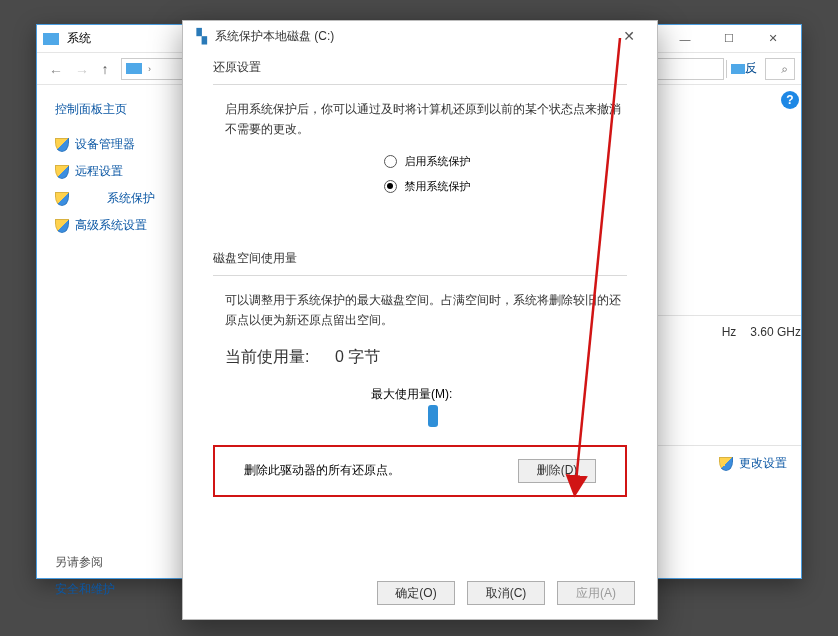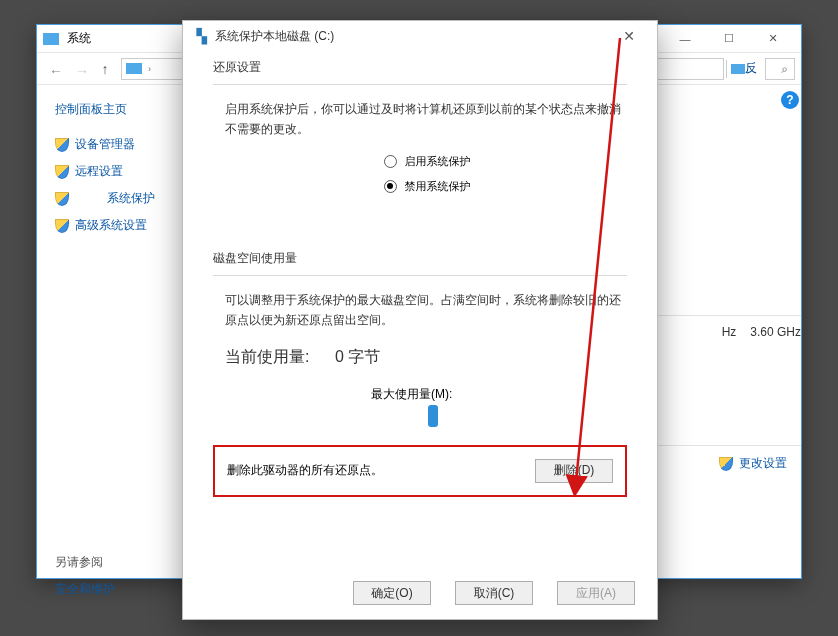--- a/index.html
+++ b/index.html
@@ -176,38 +176,38 @@
     position:absolute; left:0; right:0; top:11px; height:3px;
     background:#bfbfbf; border-radius:2px;
   }
   .slider .thumb {
     position:absolute; top:2px; left:2px;
     width:10px; height:22px;
     background:#2f8fd8; border-radius:3px;
   }
   .box-red {
     border:2px solid #d11414;
-    padding: 12px 12px;
+    padding: 12px 29px;
     margin-top: 42px;
     display:flex; align-items:center;
     gap: 14px;
   }
   .box-red .txt { flex:1; font-size:12px; }
   .btn {
     min-width:78px; height:24px;
     border:1px solid #adadad; background:#efefef;
     font-size:12px; color:#333;
     display:inline-flex; align-items:center; justify-content:center;
     cursor:pointer;
     padding: 0 10px;
   }
   .dlg-footer {
     height:44px;
     display:flex; align-items:center; justify-content:flex-end;
-    gap:24px; padding-right:22px;
+    gap:12px; padding-right:22px;
   }
   .btn.disabled { color:#9a9a9a; cursor:default;}
 
   
   .arrow-svg {
     position:absolute;
     top: 38px;
     left: 290px;
     width: 340px;
     height: 520px;

